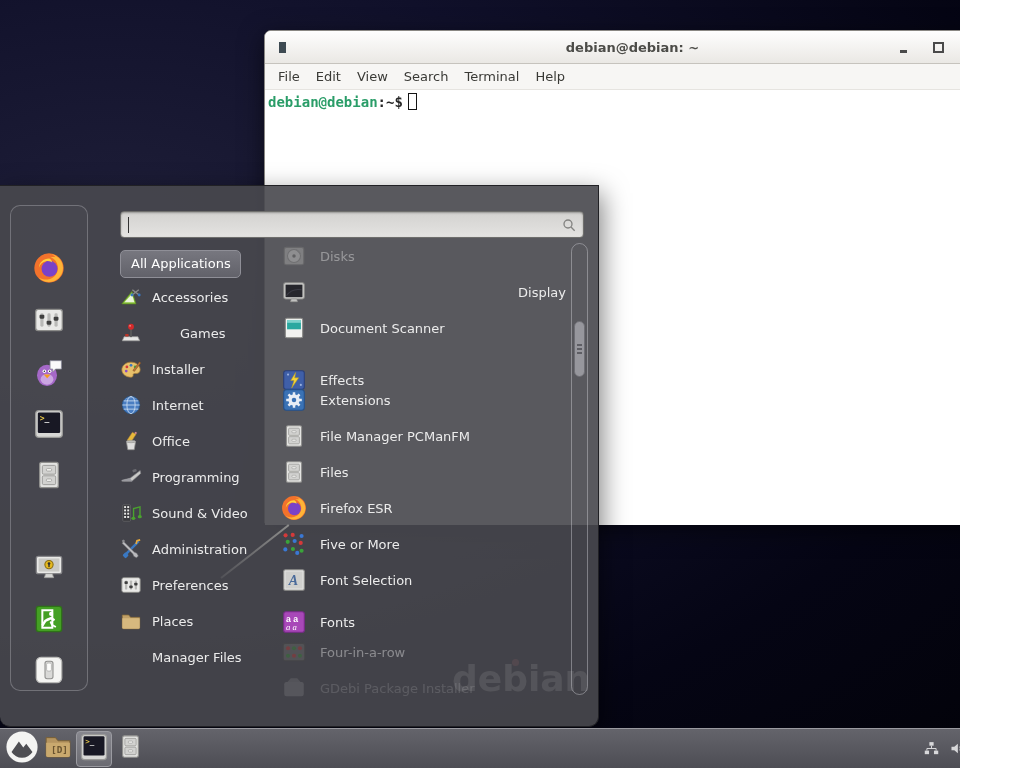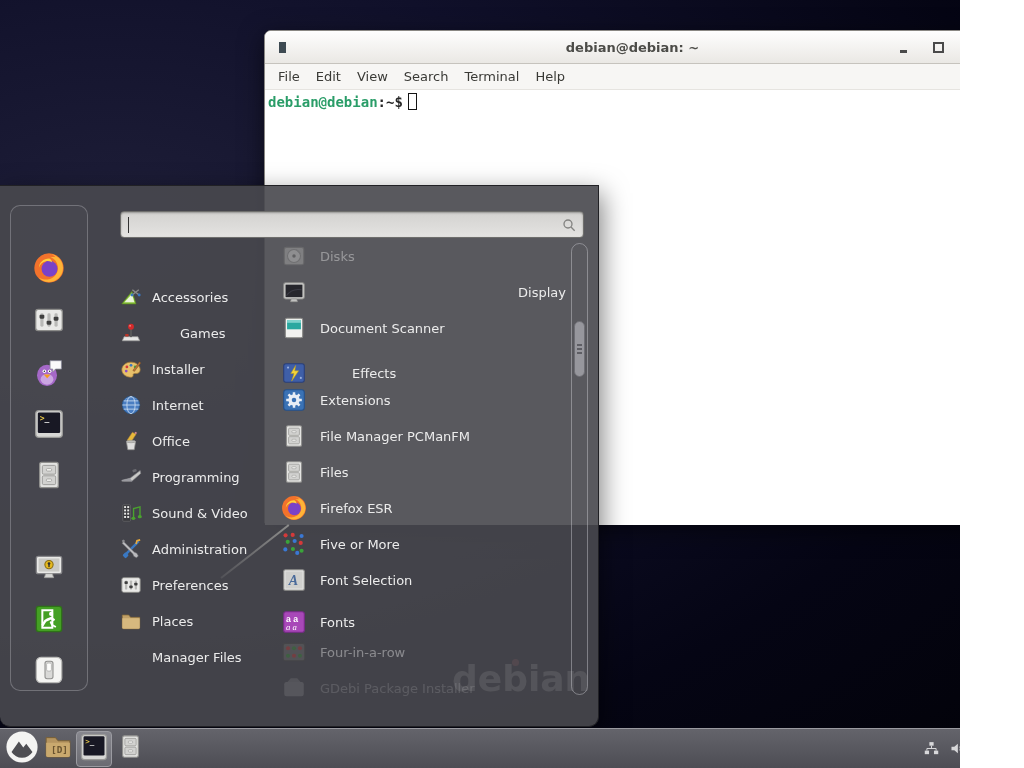--- a/index.html
+++ b/index.html
@@ -180,20 +180,21 @@
               <circle cx="13.6" cy="8.2" r="1.6" fill="#fff"></circle>
               <path d="M10.4 11.6l3.3-1.3 2.9 1.9-.9 1.5-2.1-1.3-3.7 1.7-2.1 3.3-1.5-1 2.3-3.7z" fill="#fff"></path>
               <path d="M13.6 13.4l1.2 2.5 2.7 1.5-.7 1.2-3.1-1.7-1.2-2.4z" fill="#fff"></path>
             </svg></span></div>
         <div class="fav" style="top: 448px;"><span><svg viewBox="0 0 24 24">
               <rect x="2.5" y="2.5" width="19" height="19" rx="3.5" fill="#f4f4f2" stroke="#b9b9b7"></rect>
               <rect x="9" y="5.5" width="6" height="13" rx="1.6" fill="#d9d9d7" stroke="#8f8f8d" stroke-width=".8"></rect>
               <rect x="10.2" y="6.8" width="3.6" height="6" rx="1" fill="#fdfdfb" stroke="#a5a5a3" stroke-width=".5"></rect>
             </svg></span></div>
       </div>
+    <div class="allapps">All Applications</div>
     <div id="catcol">
         <div class="catrow" style="top: 96px;">
           <span class="cicon"><svg viewBox="0 0 24 24">
               <path d="M2 19.5L13 6l4.5 13.5z" fill="#8cc63e" stroke="#5a8a1e" stroke-width=".8"></path>
               <path d="M4.8 17.8L13 8.6l2.7 9.2z" fill="#eaf4da"></path>
               <path d="M13.5 4l7 5.5M20.5 4l-7 5.5" stroke="#8a8a8a" stroke-width="1.5"></path>
               <circle cx="20.9" cy="9.9" r="1.6" fill="#3a78c2"></circle>
               <circle cx="13.1" cy="9.9" r="1.6" fill="#3a78c2"></circle>
             </svg></span>
           <span>Accessories</span>
@@ -318,21 +319,21 @@
           <span>Display</span>
         </div>
         <div class="approw" style="top: 126px;">
           <span class="aicon"><svg viewBox="0 0 24 24">
               <rect x="4" y="3" width="16" height="18" rx="1.5" fill="#f2f2f0" stroke="#8a8a88"></rect>
               <rect x="5.6" y="4.6" width="12.8" height="8.6" fill="#2aa8a0"></rect>
               <rect x="5.6" y="4.6" width="12.8" height="2.6" fill="#7fd2cc"></rect>
             </svg></span>
           <span>Document Scanner</span>
         </div>
-        <div class="approw" style="top: 171px; gap: 32px;">
+        <div class="approw" style="top: 178px;">
           <span class="aicon"><svg viewBox="0 0 24 24">
               <rect x="2.5" y="3.5" width="19" height="17" rx="2" fill="#3f5fa8" stroke="#2a3f78"></rect>
               <path d="M13.5 5l-4.5 7.5h3l-2.2 7 6.5-9.5h-3.6z" fill="#f2d43a" stroke="#b89a1e" stroke-width=".5"></path>
               <circle cx="6.5" cy="7" r="1" fill="#9ab0dd"></circle>
               <circle cx="18.3" cy="16.5" r="1" fill="#9ab0dd"></circle>
             </svg></span>
           <span>Effects</span>
         </div>
         <div class="approw" style="top: 198px;">
           <span class="aicon"><svg viewBox="0 0 24 24">

